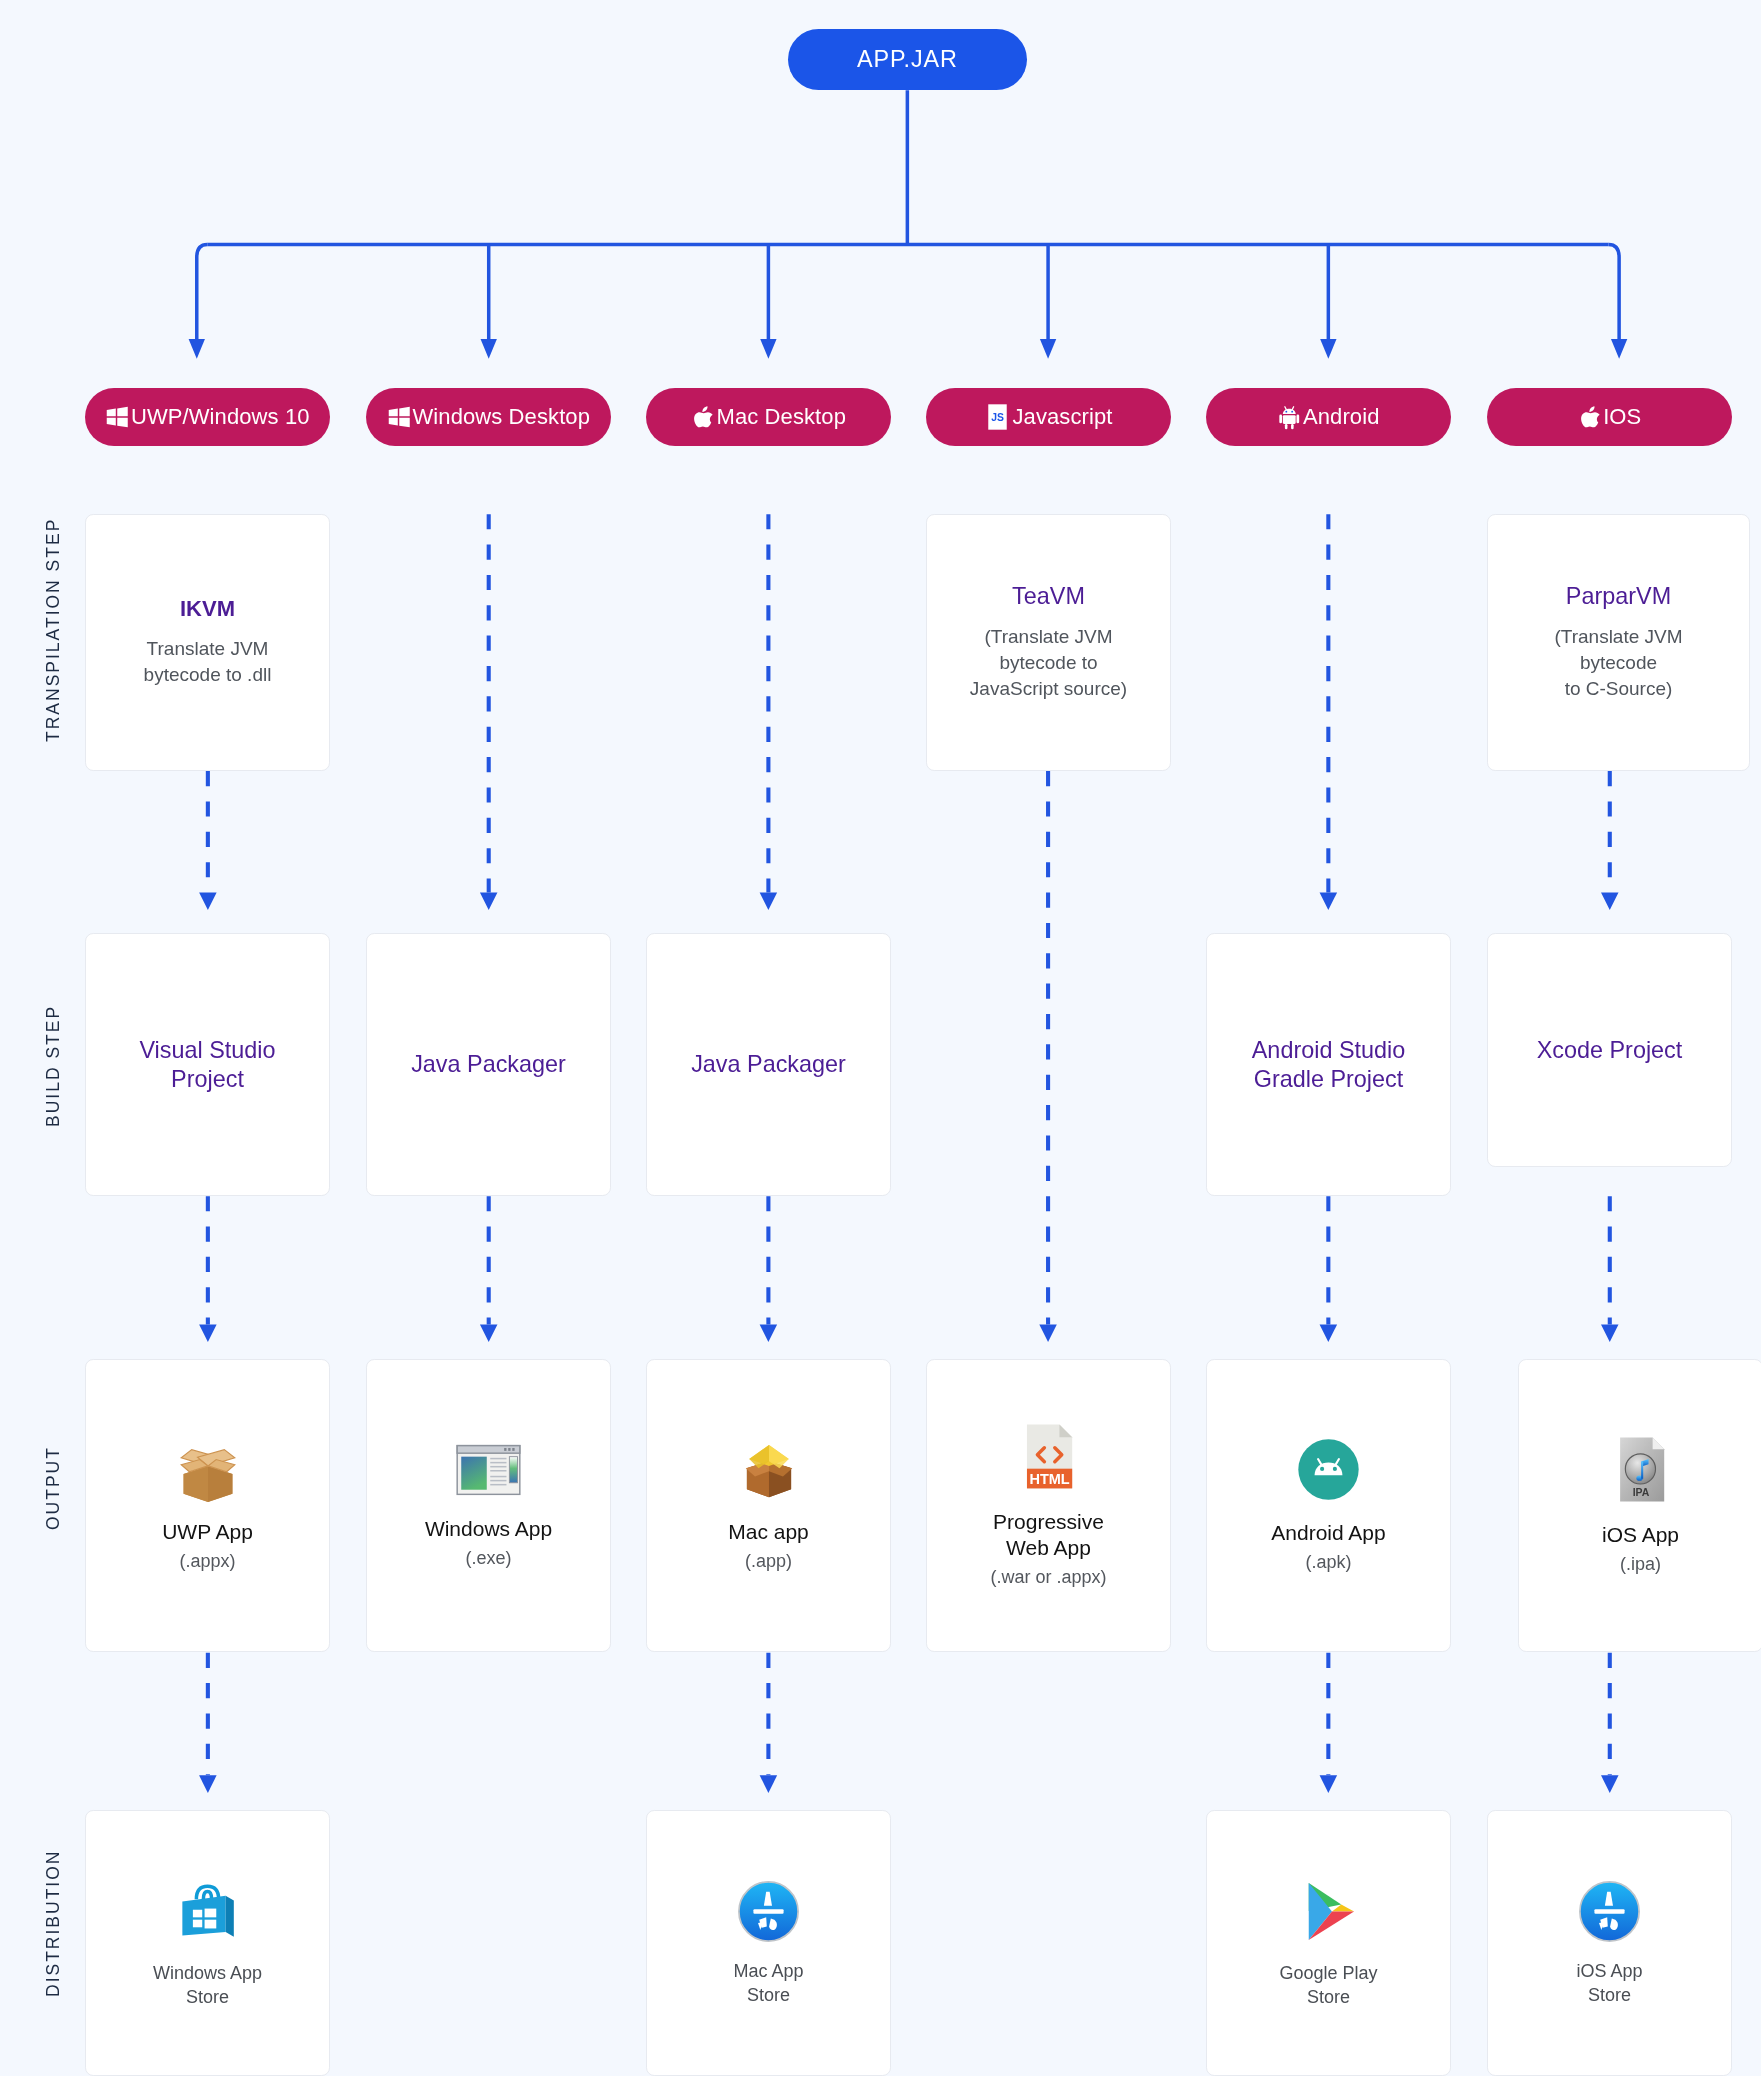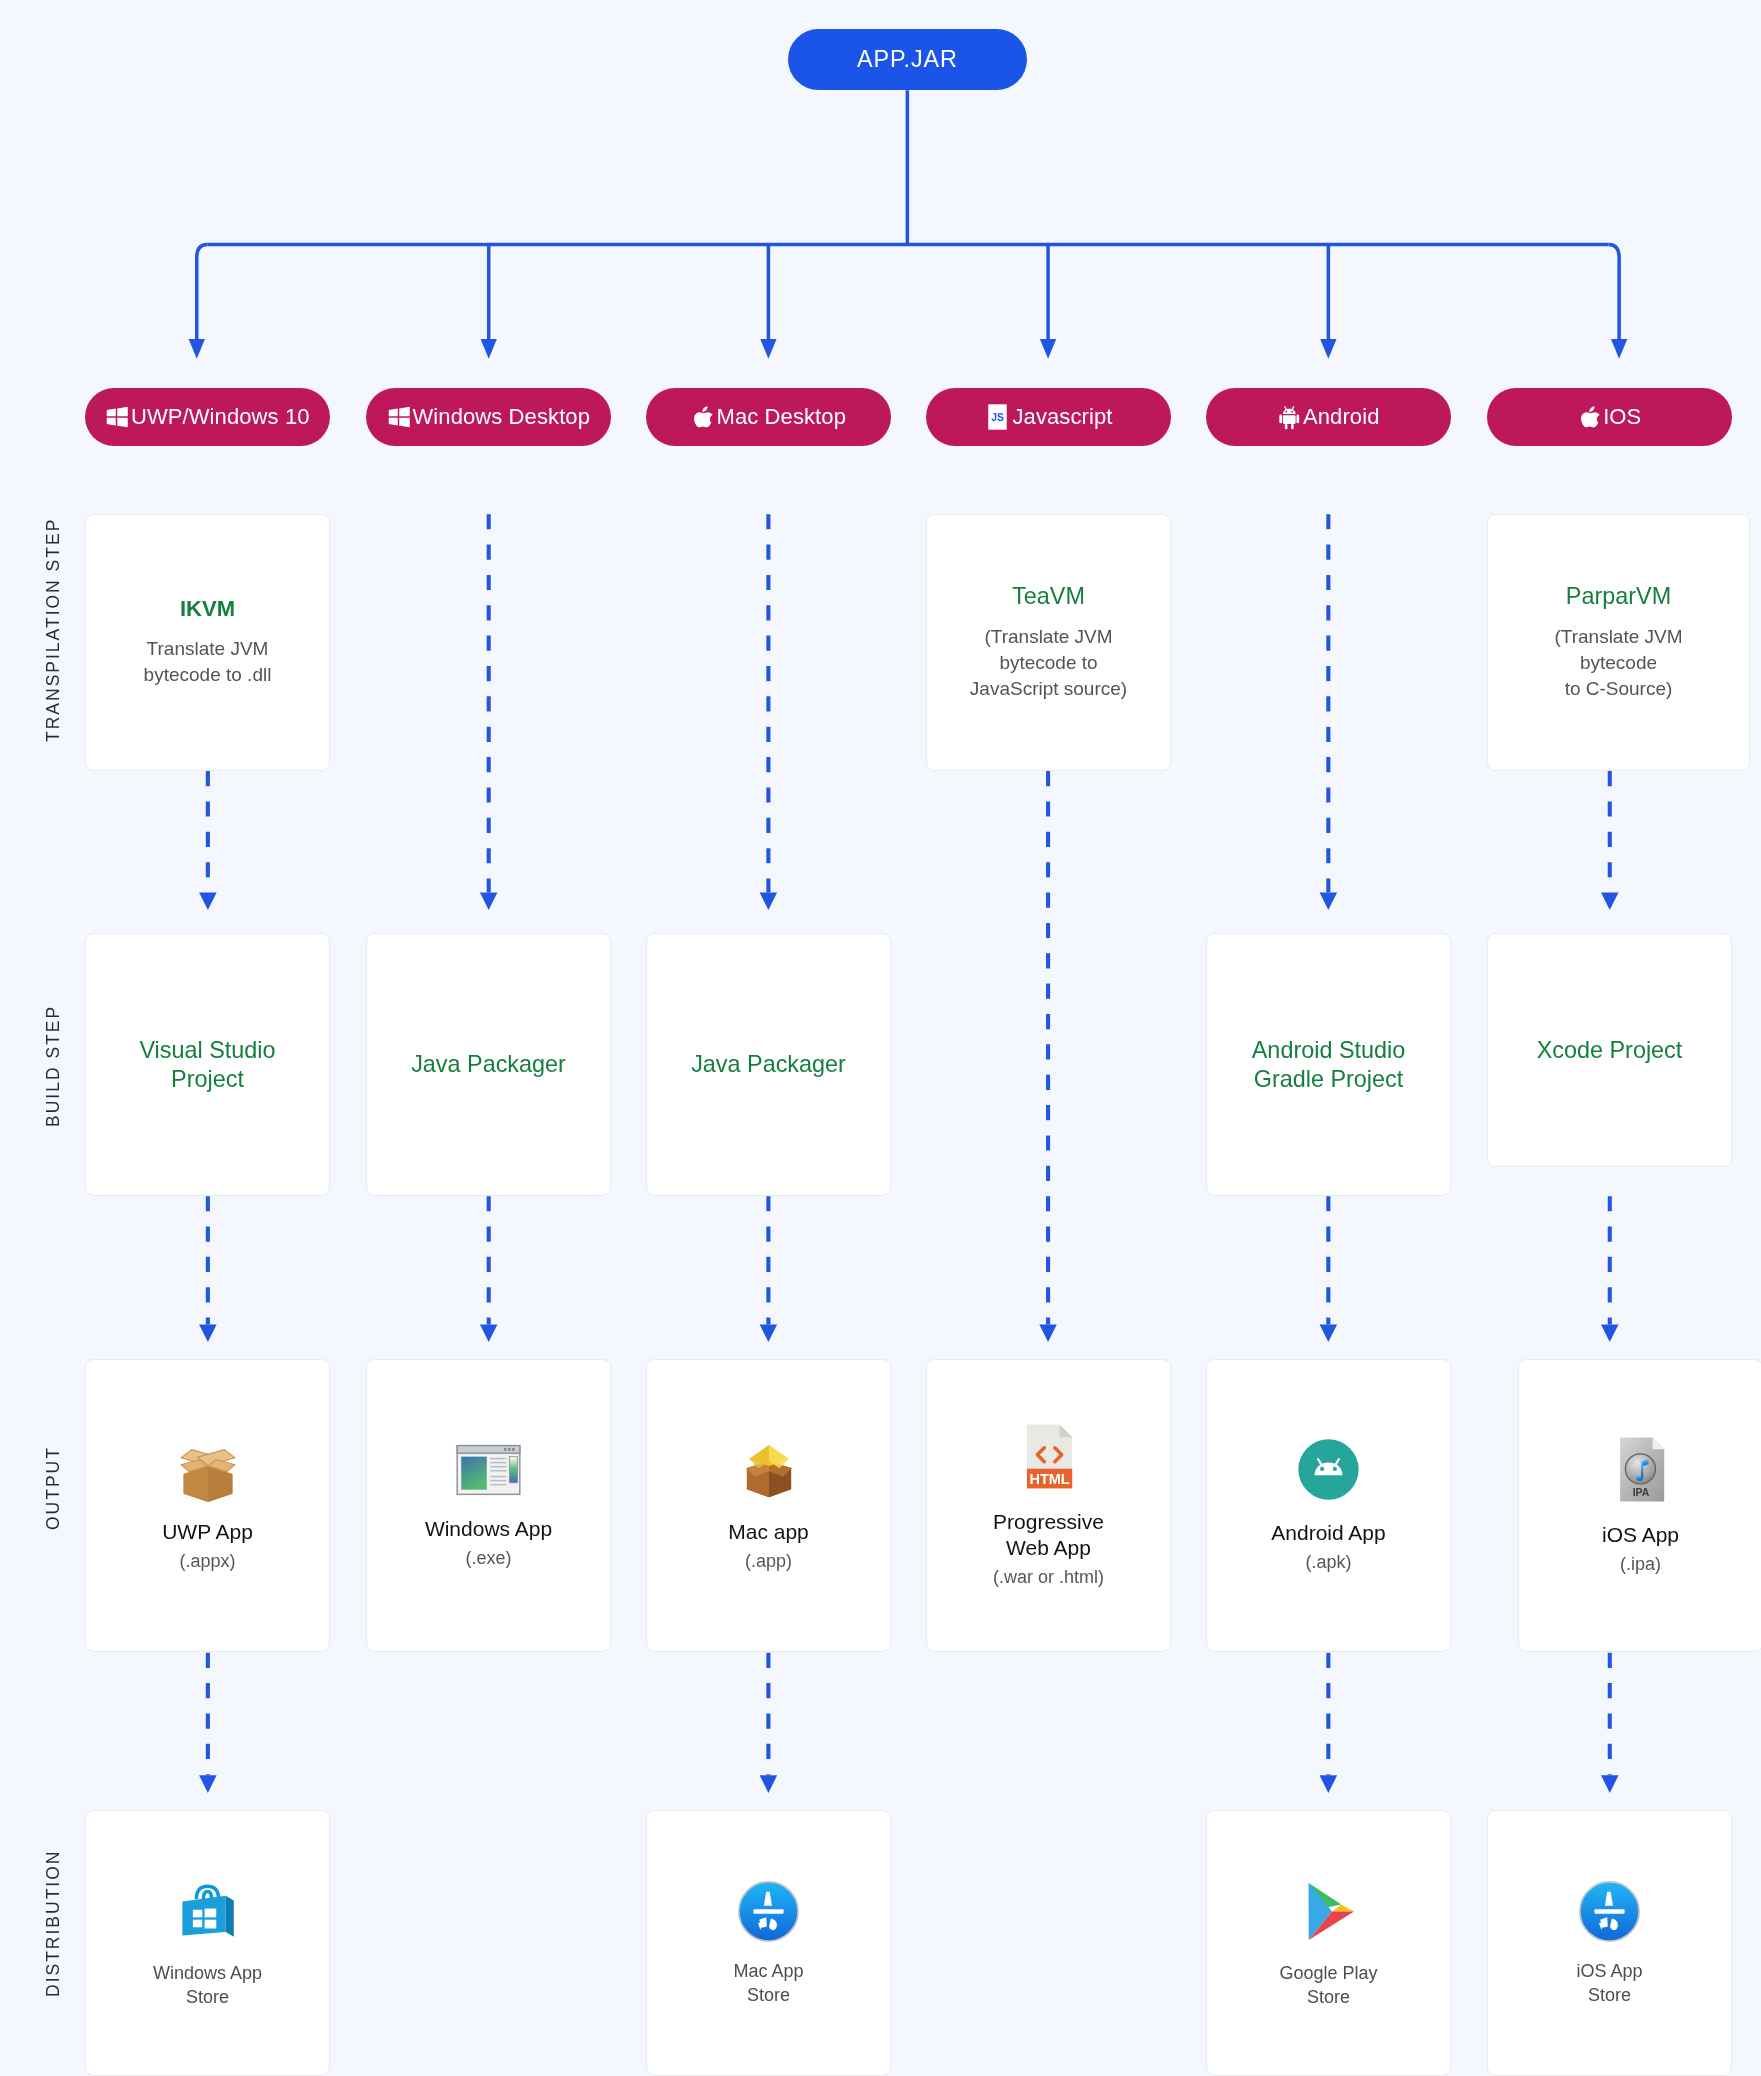--- a/index.html
+++ b/index.html
@@ -38,21 +38,21 @@
     position:absolute;
     background:#ffffff;
     border:1.2px solid #e7eaf0;
     border-radius:8.2px;
     box-sizing:border-box;
     display:flex;flex-direction:column;
     align-items:center;justify-content:center;
     text-align:center;
     padding:9.3px 10.5px;
   }
-  .card .ttl{font-size:23.4px;color:#15803d;line-height:1.22;}
+  .card .ttl{font-size:23.4px;color:#4c1d95;line-height:1.22;}
   .card .ttl.bold{font-weight:bold;font-size:22px;}
   .card .sub{font-size:19px;color:#50555c;line-height:1.38;margin-top:13px;}
   .card .olabel{font-size:21px;color:#131313;line-height:1.26;margin-top:17.5px;}
   .card .oext{font-size:18px;color:#53575d;line-height:1.26;margin-top:4.7px;}
   .card .dlabel{font-size:18px;color:#4a4e54;line-height:1.32;margin-top:16.4px;}
   .card .iconwrap{display:flex;align-items:center;justify-content:center;}
 
   
   .rowlabel{
     position:absolute;
@@ -354,21 +354,21 @@
         <g stroke="#e8622c" stroke-width="6" fill="none" stroke-linecap="round" stroke-linejoin="round">
           <polyline points="42,44 30,56 42,68"></polyline>
           <polyline points="60,44 72,56 60,68"></polyline>
         </g>
         <rect x="12" y="80" width="78" height="34" fill="#e8622c"></rect>
         <text x="51" y="106" text-anchor="middle" font-family="Liberation Sans, sans-serif" font-size="25" font-weight="bold" fill="#ffffff">HTML</text>
       </svg>
     </div>
     <div class="olabel" style="white-space:pre-line;">Progressive
 Web App</div>
-    <div class="oext">(.war or .html)</div>
+    <div class="oext">(.war or .appx)</div>
   </div>
 
   <div class="card" style="left:1206px;top:1359px;width:245px;height:293px;">
     <div class="iconwrap">
       <svg width="65" height="65" viewBox="0 0 112 112">
         <circle cx="56" cy="56" r="52" fill="#26a69a"></circle>
         <g fill="#ffffff">
           <path d="M32,66c0-14,11-22,24-22s24,8,24,22H32z"></path>
           <path d="M38,38 L44,48" stroke="#ffffff" stroke-width="3.6" fill="none" stroke-linecap="round"></path>
           <path d="M74,38 L68,48" stroke="#ffffff" stroke-width="3.6" fill="none" stroke-linecap="round"></path>

